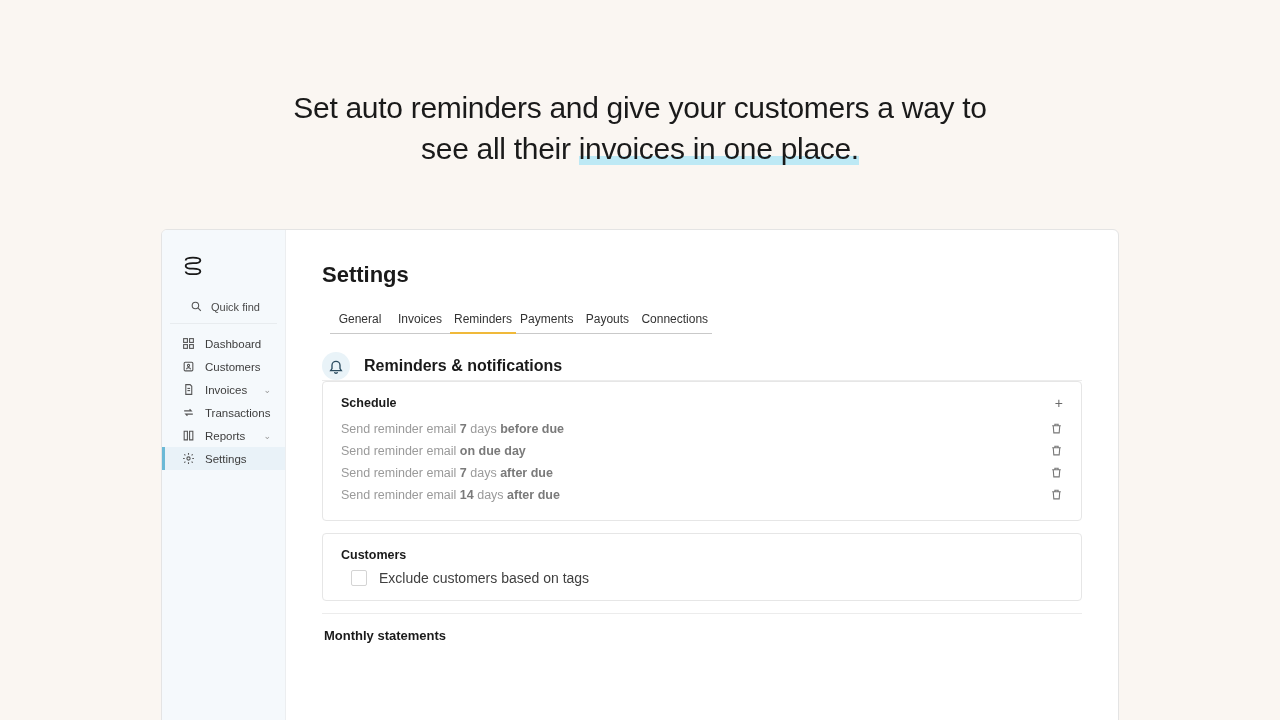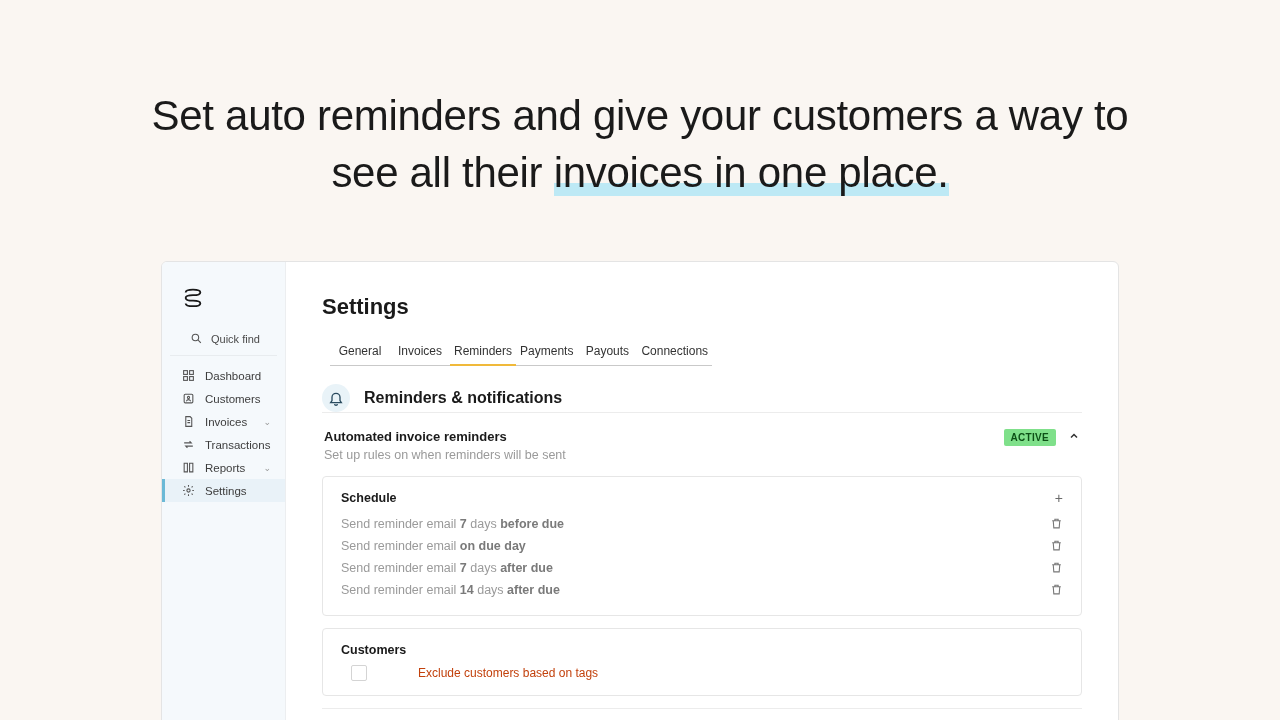--- a/index.html
+++ b/index.html
@@ -10,21 +10,21 @@
     height: 720px;
     overflow: hidden;
     color: #1a1a1a;
   }
   .hero {
     text-align: center;
     padding-top: 88px;
     padding-bottom: 60px;
   }
   .hero h1 {
-    font-size: 42px;
+    font-size: 30px;
     font-weight: 400;
     line-height: 1.35;
     letter-spacing: -0.3px;
   }
   .hero .underline {
     background: linear-gradient(transparent 72%, #bde9f5 72%, #bde9f5 100%);
   }
   .app-frame {
     width: 958px;
     margin: 0 auto;
@@ -210,23 +210,22 @@
     margin-left: 10px;
   }
   .checkbox {
     width: 16px; height: 16px;
     border: 1px solid #d4d4d4;
     border-radius: 2px;
     background: #fff;
     cursor: pointer;
   }
   .checkbox-label {
-    font-size: 12px;
-    color: #c2410c;
-    margin-left: 39px;
+    font-size: 14px;
+    color: #404040;
   }
   .divider {
     border-top: 1px solid #ececec;
     margin-top: 4px;
   }
   .monthly {
     font-size: 13px;
     font-weight: 600;
     padding: 14px 2px 0 2px;
   }
@@ -325,34 +324,20 @@
     <div class="section-header">
       <div class="bell-badge">
         <svg width="16" height="16" viewBox="0 0 24 24" fill="none" stroke="#2a4b5f" stroke-width="2">
             <path d="M18 16v-5a6 6 0 10-12 0v5l-2 3h16z"></path>
             <path d="M10 21a2 2 0 004 0"></path>
           </svg>
       </div>
       <div class="section-title">Reminders &amp; notifications</div>
     </div>
 
-    <div class="subsection">
-      <div class="subsection-left">
-        <div class="st">Automated invoice reminders</div>
-        <div class="sd">Set up rules on when reminders will be sent</div>
-      </div>
-      <div class="subsection-right">
-        <span class="badge-active">ACTIVE</span>
-        <span class="caret-up">
-          <svg width="12" height="12" viewBox="0 0 24 24" fill="none" stroke="#333" stroke-width="3">
-              <path d="M6 15l6-6 6 6"></path>
-            </svg>
-        </span>
-      </div>
-    </div>
 
     <div class="card">
       <div class="card-header">
         <div class="card-title">Schedule</div>
         <div class="plus-btn">+</div>
       </div>
 
       <div class="rule-row">
         <span><span>Send reminder email </span><b>7</b><span> days </span><b>before due</b></span>
         <svg class="trash" viewBox="0 0 24 24" fill="none" stroke="#777" stroke-width="2">

